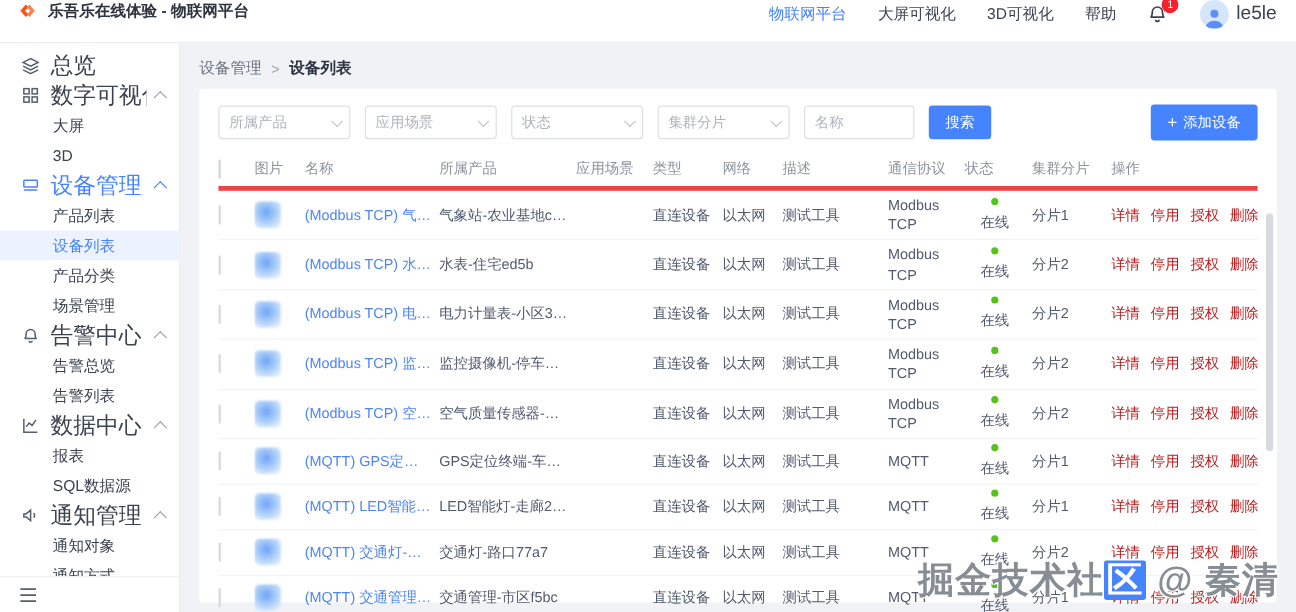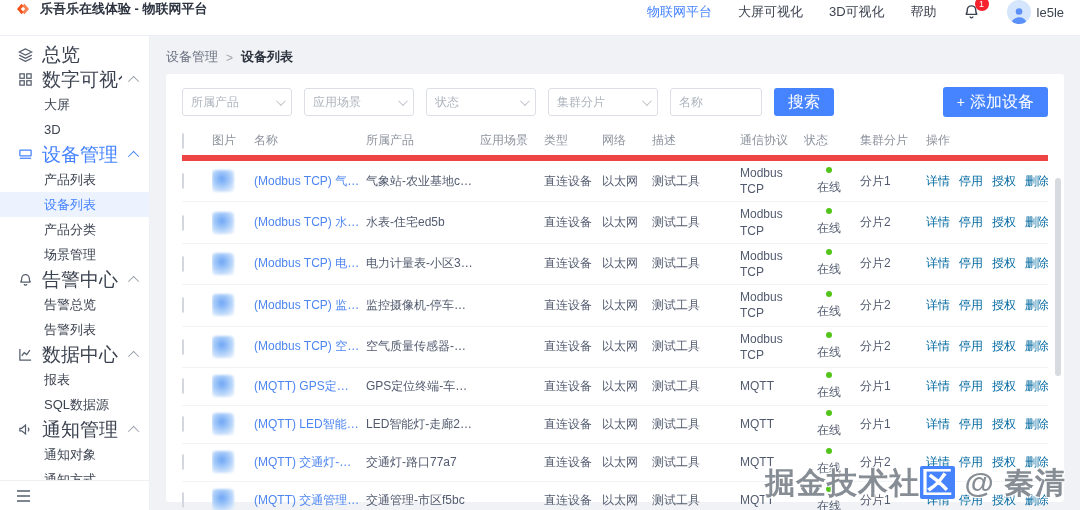--- a/index.html
+++ b/index.html
@@ -11,21 +11,21 @@
   .logo-mark { width:18px; height:18px; }
   .logo-title { font-size:13px; font-weight:bold; color:#2d3440; }
   .top-nav { margin-left:auto; display:flex; align-items:center; gap:26px; font-size:13px; color:#3c4350; }
   .top-nav-item { cursor:pointer; }
   .top-nav-item.active { color:#4583ff; }
   .bell-wrap { position:relative; width:18px; height:18px; cursor:pointer; }
   .badge { position:absolute; top:-6px; right:-8px; min-width:14px; height:14px; border-radius:8px;
     background:#f5222d; color:#fff; font-size:9px; display:flex; align-items:center; justify-content:center; padding:0 3px; }
   .user-wrap { display:flex; align-items:center; gap:6px; cursor:pointer; }
   .avatar { width:24px; height:24px; border-radius:50%; background:#d5e5fb; display:flex; align-items:flex-end; justify-content:center; overflow:hidden; }
-  .username { font-size:13px; color:#3c4350; }
+  .username { font-size:16px; color:#3c4350; }
 
   .layout { display:flex; height:474px; }
   .sidebar { width:150px; background:#fff; border-right:1px solid #eef0f3; display:flex; flex-direction:column; }
   .menu { flex:1; overflow:hidden; padding-top:6px; }
   .m-item { height:25px; display:flex; align-items:center; gap:9px; padding:0 10px 0 18px;
     font-size:19px; color:#3c4350; cursor:pointer; }
   .m-item .m-icon { width:15px; height:15px; flex:none; color:#555e6d; }
   .m-item.blue, .m-item.blue .m-icon { color:#4583ff; }
   .m-item .m-label { flex:1; white-space:nowrap; overflow:hidden; }
   .chev { width:8px; height:8px; border-left:1px solid #9aa2ad; border-top:1px solid #9aa2ad;
@@ -43,41 +43,41 @@
 
   .card { background:#fff; border-radius:3px; height:428px; padding:13px 16px 0 16px; position:relative; }
   .filter-row { display:flex; align-items:center; gap:12px; }
   .sel { width:110px; height:28px; border:1px solid #dcdfe6; border-radius:3px; background:#fff;
     display:flex; align-items:center; justify-content:space-between; padding:0 8px; font-size:12px; color:#aeb4bd; cursor:pointer; }
   .sel-chev { width:7px; height:7px; border-right:1px solid #c0c4cc; border-bottom:1px solid #c0c4cc;
     transform:rotate(45deg) translateY(-2px); }
   .txt-input { width:92px; height:28px; border:1px solid #dcdfe6; border-radius:3px; font-size:12px;
     padding:0 8px; color:#515a6e; outline:none; }
   .txt-input::placeholder { color:#aeb4bd; }
-  .btn { height:28px; background:#4583ff; border:none; color:#fff; font-size:16px; border-radius:3px;
+  .btn { height:28px; background:#4583ff; border:none; color:#fff; font-size:12px; border-radius:3px;
     padding:0 14px; cursor:pointer; font-family:inherit; }
   .btn-add { margin-left:auto; height:30px; display:flex; align-items:center; gap:5px; }
   .plus-icon::before { content:"+"; font-size:14px; line-height:1; }
 
   .tbl { margin-top:13px; font-size:12px; }
   .trow { display:grid; grid-template-columns:30px 42px 112px 114px 64px 58px 50px 88px 64px 56px 66px 1fr;
     align-items:center; min-height:37px; border-bottom:1px solid #f2f3f5; }
-  .thead { min-height:23px; border-bottom:6px solid #ef4444; color:#8d939e; }
+  .thead { min-height:23px; border-bottom:4px solid #ef4444; color:#8d939e; }
   .thead > div { padding:2px 4px 6px 0; }
   .cell { padding:4px 6px 4px 0; overflow:hidden; }
   .chk { width:13px; height:13px; border:1px solid #d4d7dd; border-radius:2px; background:#fff; cursor:pointer; }
   .thumb { width:22px; height:22px; border-radius:4px;
     background:radial-gradient(circle at 45% 40%, #6ea5f5 0%, #a8ccf9 45%, #e3eefc 85%); filter:blur(1px); }
   .name-link { color:#4e86f0; white-space:nowrap; overflow:hidden; text-overflow:ellipsis; cursor:pointer; display:block; }
   .prod { white-space:nowrap; overflow:hidden; text-overflow:ellipsis; }
   .proto { line-height:1.35; }
   .status { display:flex; align-items:center; gap:6px;flex-direction:column; }
   .dot { width:6px; height:6px; border-radius:50%; background:#52c41a; flex:none; }
   .ops { display:flex; gap:9px; white-space:nowrap; }
-  .op-link { color:#0369a1; cursor:pointer; }
+  .op-link { color:#b91c1c; cursor:pointer; }
   .v-scroll { position:absolute; right:3px; top:104px; width:6px; height:198px; background:#d7dade; border-radius:3px; }
 
   .watermark { position:absolute; right:14px; bottom:6px; font-size:30px; font-weight:bold; color:#878d95;
     letter-spacing:1px; z-index:9; text-shadow:1px 1px 0 #fff,-1px -1px 0 #fff,1px -1px 0 #fff,-1px 1px 0 #fff; white-space:nowrap; }
   .wm-hl { background:#4583ff; color:#fff; text-shadow:none; padding:0 2px; border-radius:2px; }
 </style>
 </head>
 <body>
 
 <header class="topbar">

